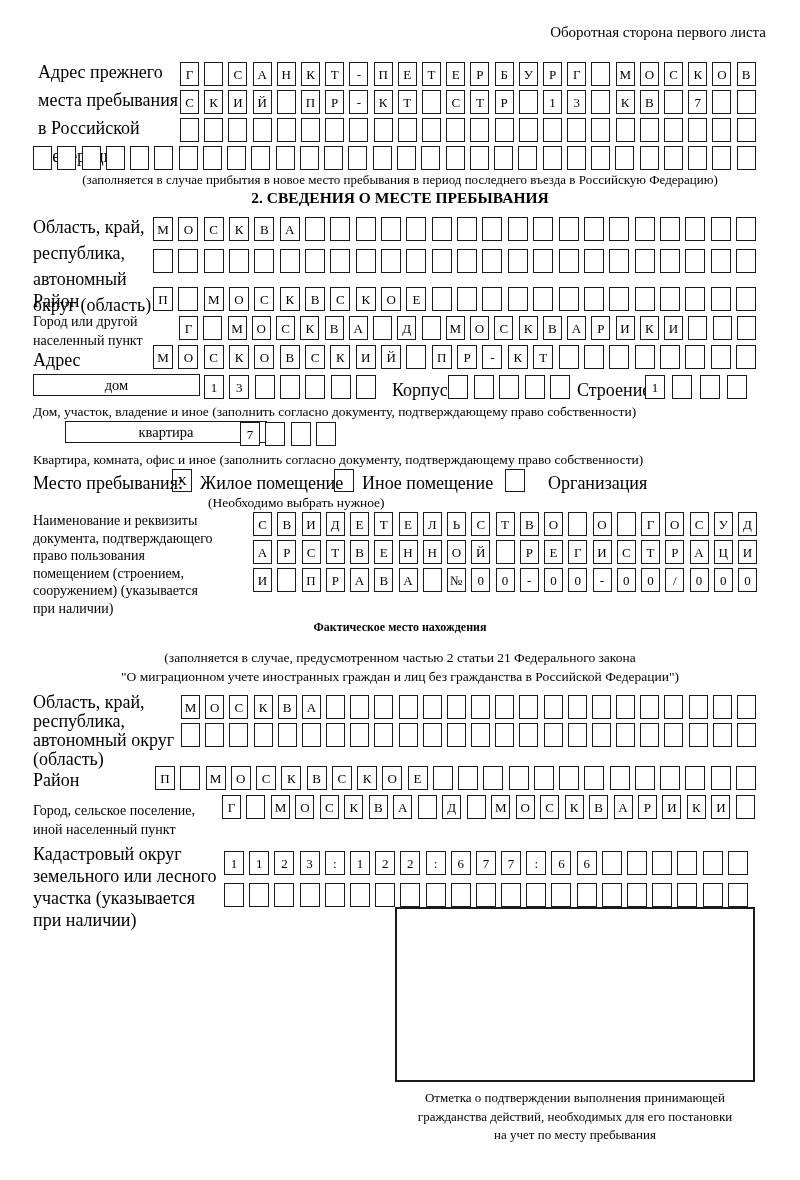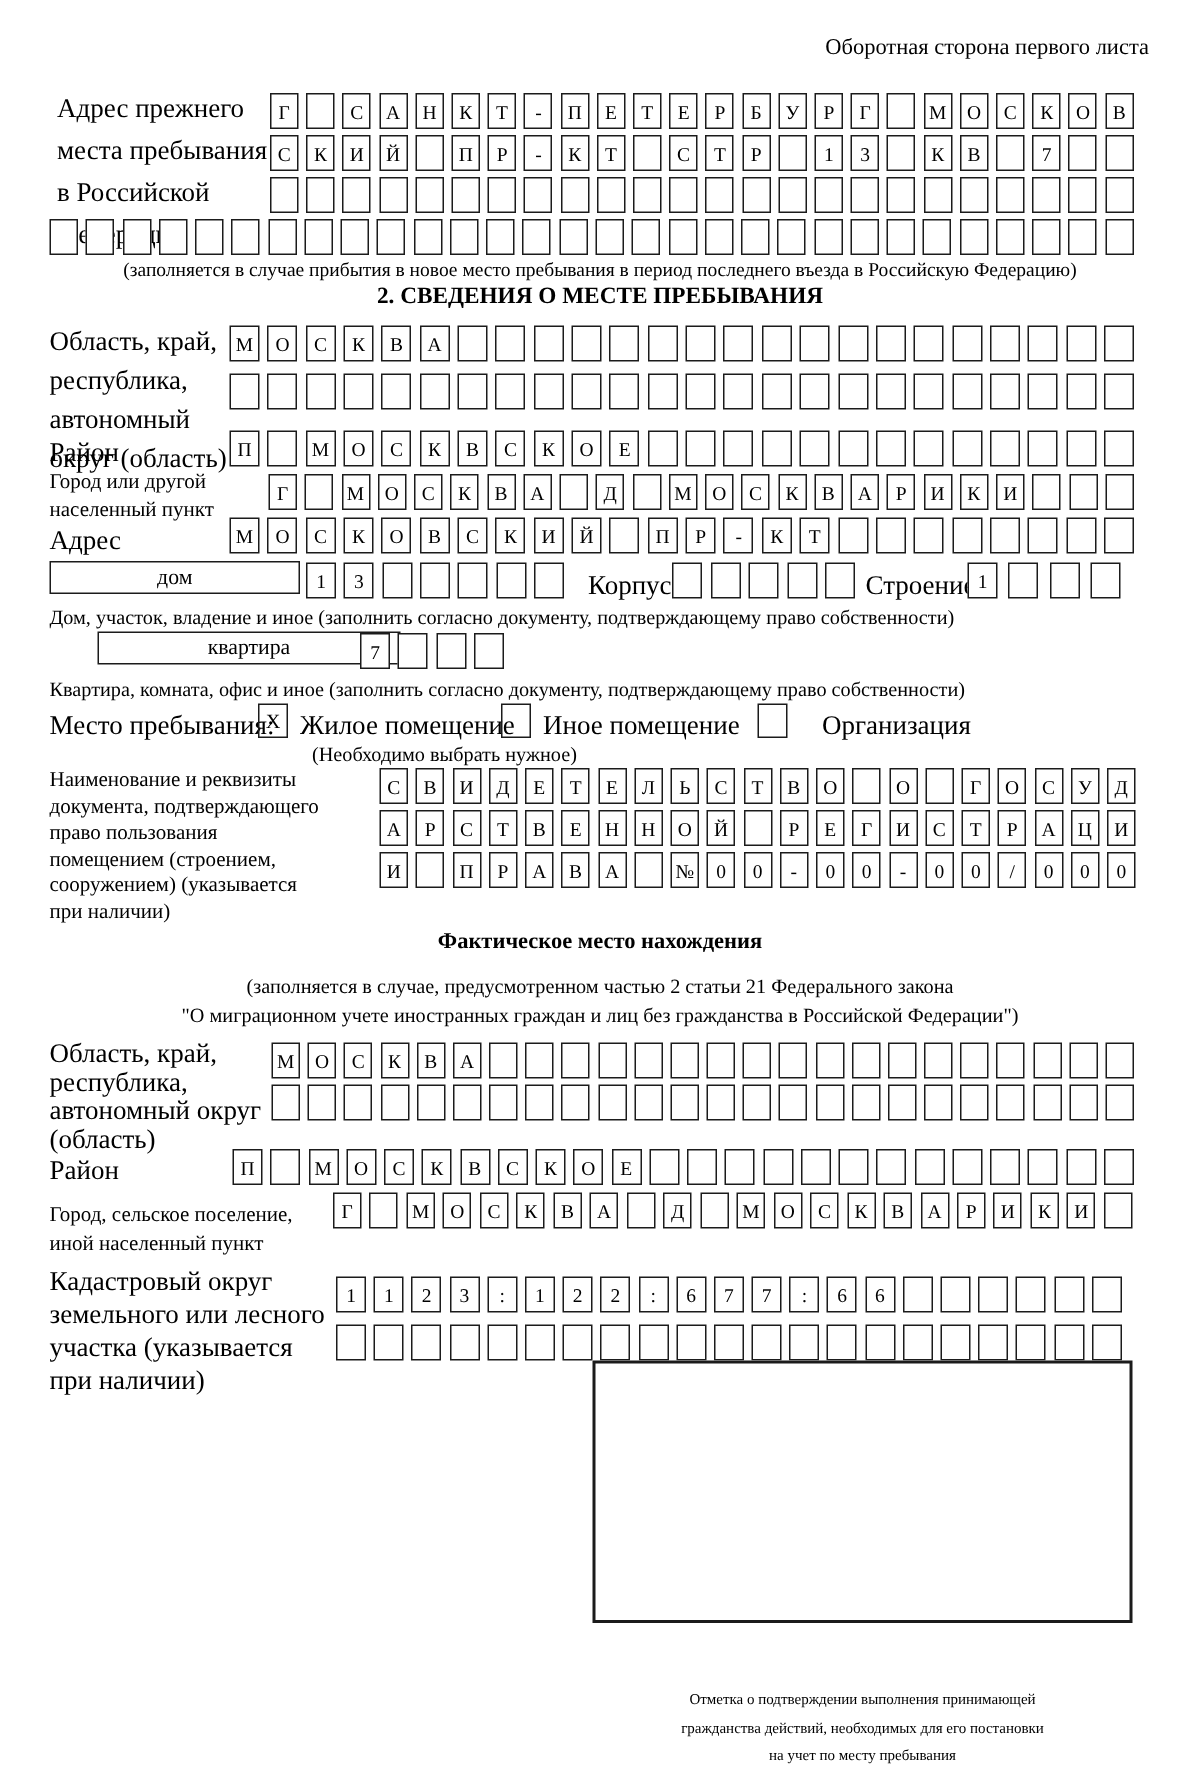--- a/index.html
+++ b/index.html
@@ -423,21 +423,21 @@
       <span class="cell">0</span>
       <span class="cell">-</span>
       <span class="cell">0</span>
       <span class="cell">0</span>
       <span class="cell">/</span>
       <span class="cell">0</span>
       <span class="cell">0</span>
       <span class="cell">0</span>
     </div>
 
-  <div class="abs title" style="top:620px; font-size:15px;">Фактическое место нахождения</div>
+  <div class="abs title" style="top:620px; font-size:12px;">Фактическое место нахождения</div>
   <div class="abs caption-c lines" style="top:648px; line-height:19px; font-size:13.5px;">
       <div>(заполняется в случае, предусмотренном частью 2 статьи 21 Федерального закона</div>
       <div>"О миграционном учете иностранных граждан и лиц без гражданства в Российской Федерации")</div>
     </div>
 
   <div class="abs lbl lines" style="left:33px; top:693px; line-height:19px;">
       <div>Область, край,</div>
       <div>республика,</div>
       <div>автономный округ</div>
       <div>(область)</div>
@@ -599,19 +599,19 @@
       <span class="cell"></span>
       <span class="cell"></span>
       <span class="cell"></span>
       <span class="cell"></span>
       <span class="cell"></span>
       <span class="cell"></span>
       <span class="cell"></span>
     </div>
 
   <div class="abs stamp" style="left:395px; top:907px; width:360px; height:175px;"></div>
-  <div class="abs lines" style="left:380px; top:1089px; width:390px; text-align:center; font-size:10px; line-height:18.5px;margin-top:36px;">
+  <div class="abs lines" style="left:380px; top:1089px; width:390px; text-align:center; font-size:13px; line-height:18.5px;">
       <div>Отметка о подтверждении выполнения принимающей</div>
       <div>гражданства действий, необходимых для его постановки</div>
       <div>на учет по месту пребывания</div>
     </div>
 
 </div>
 
 </body></html>

